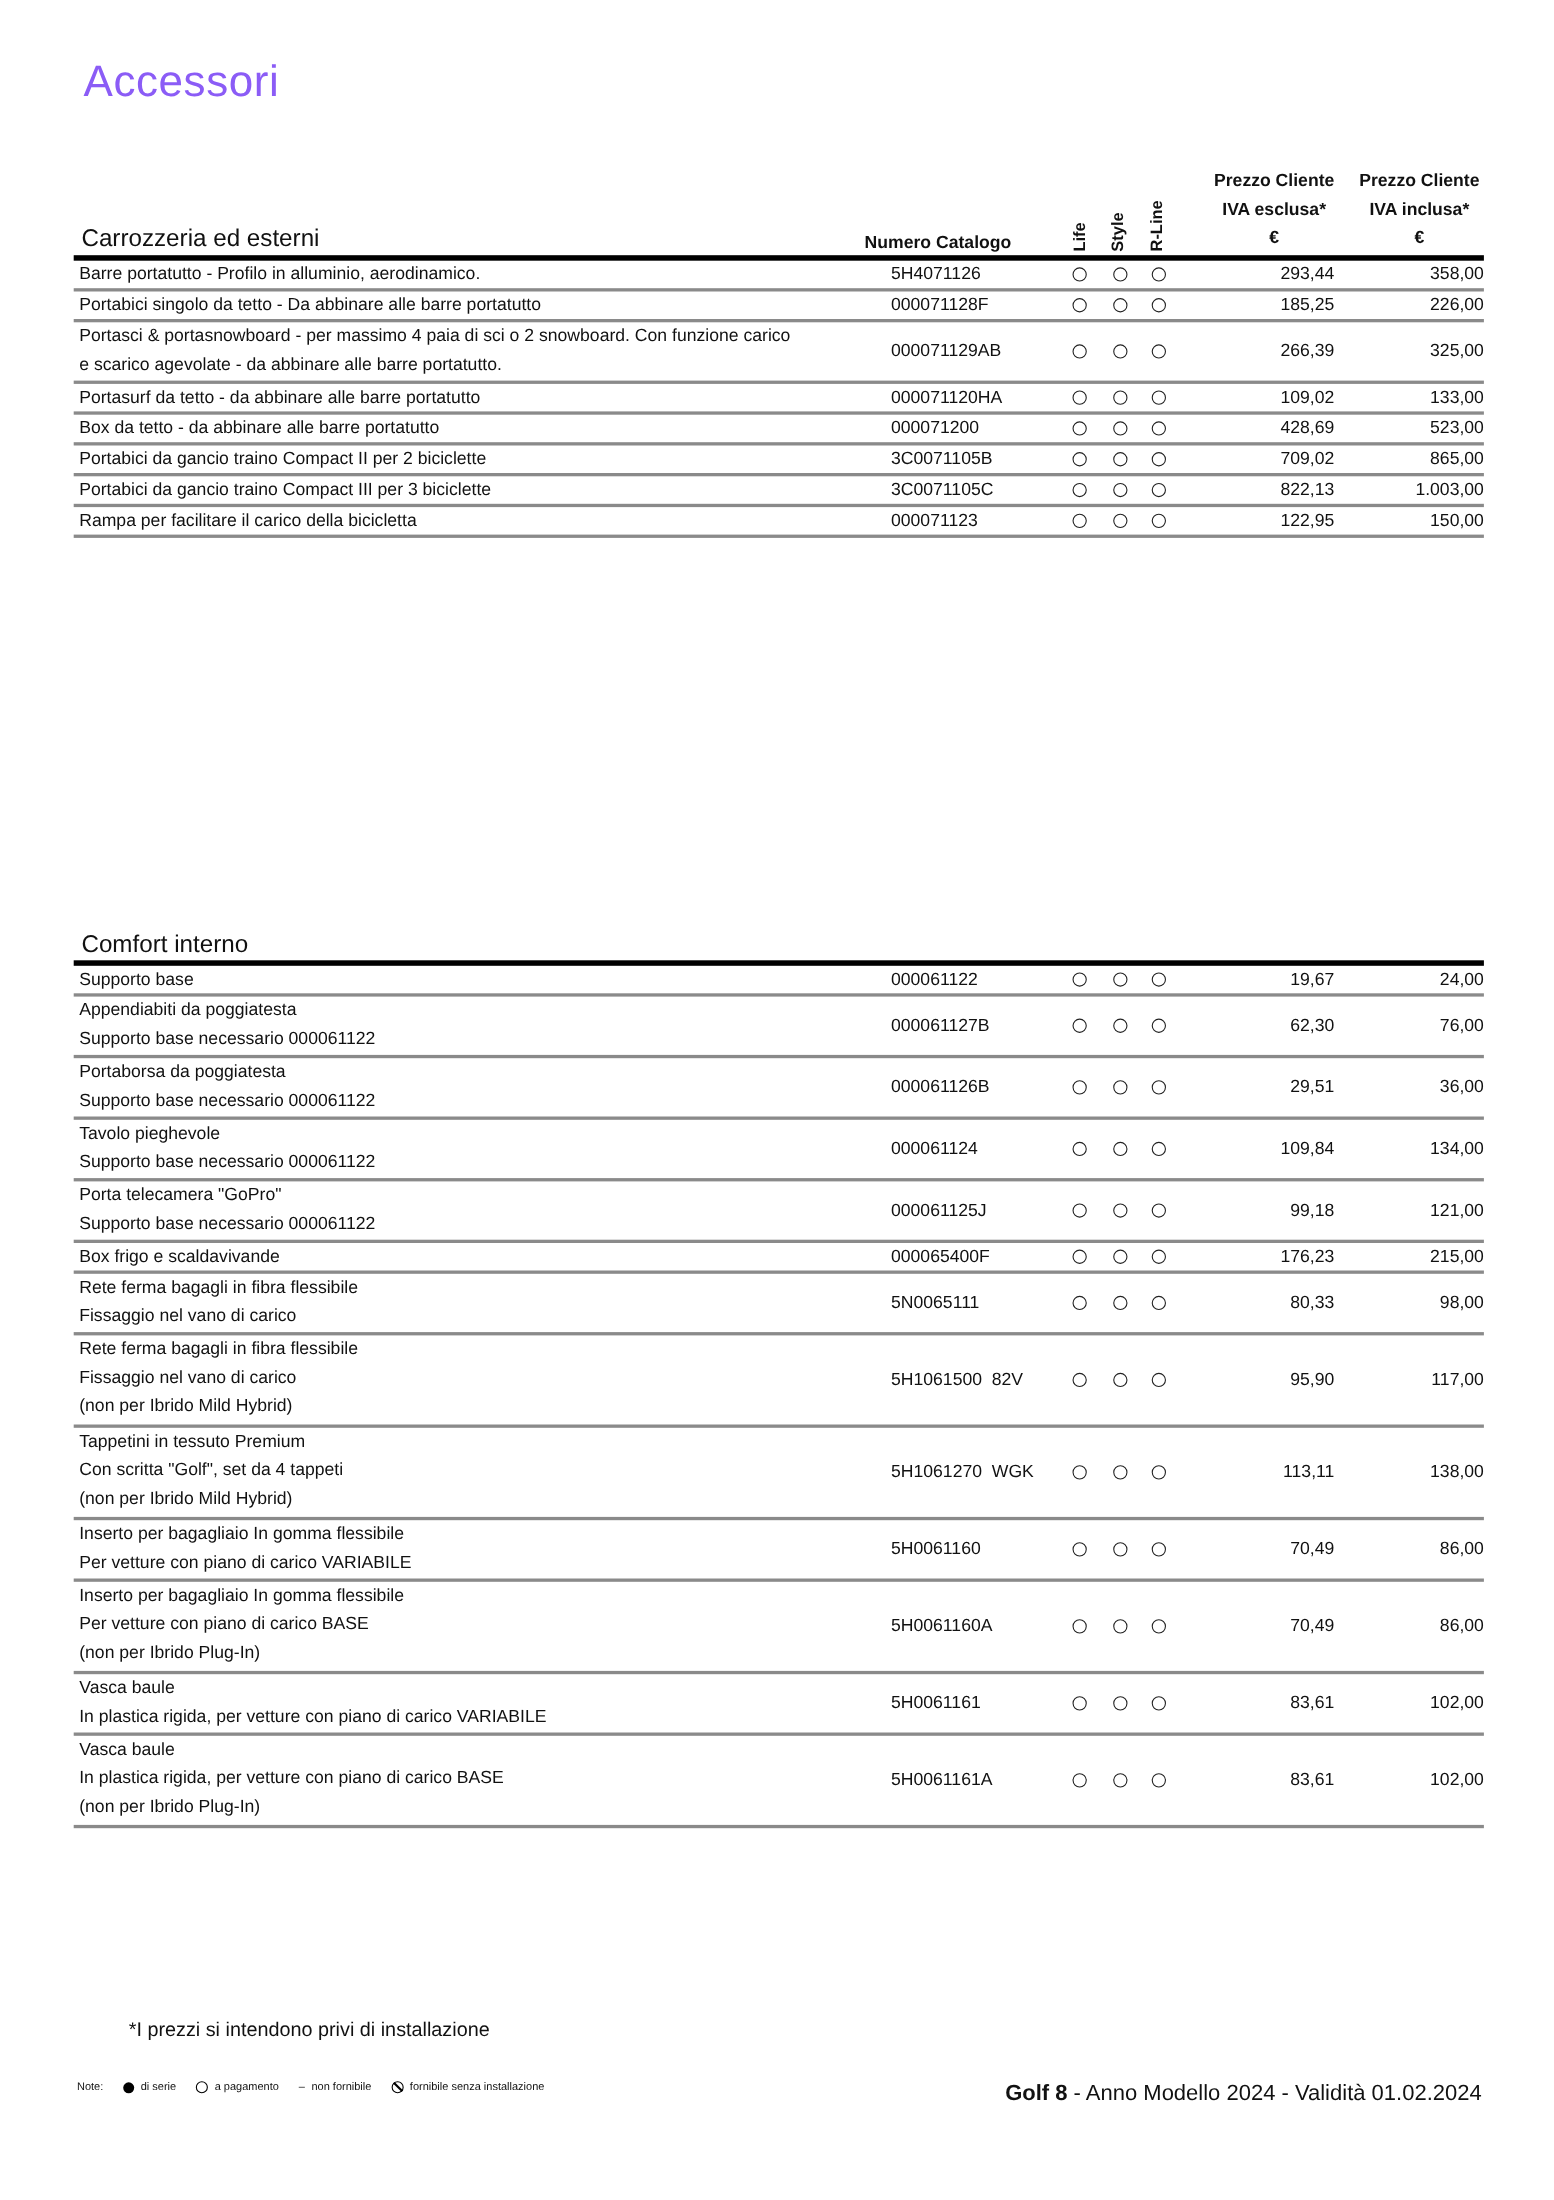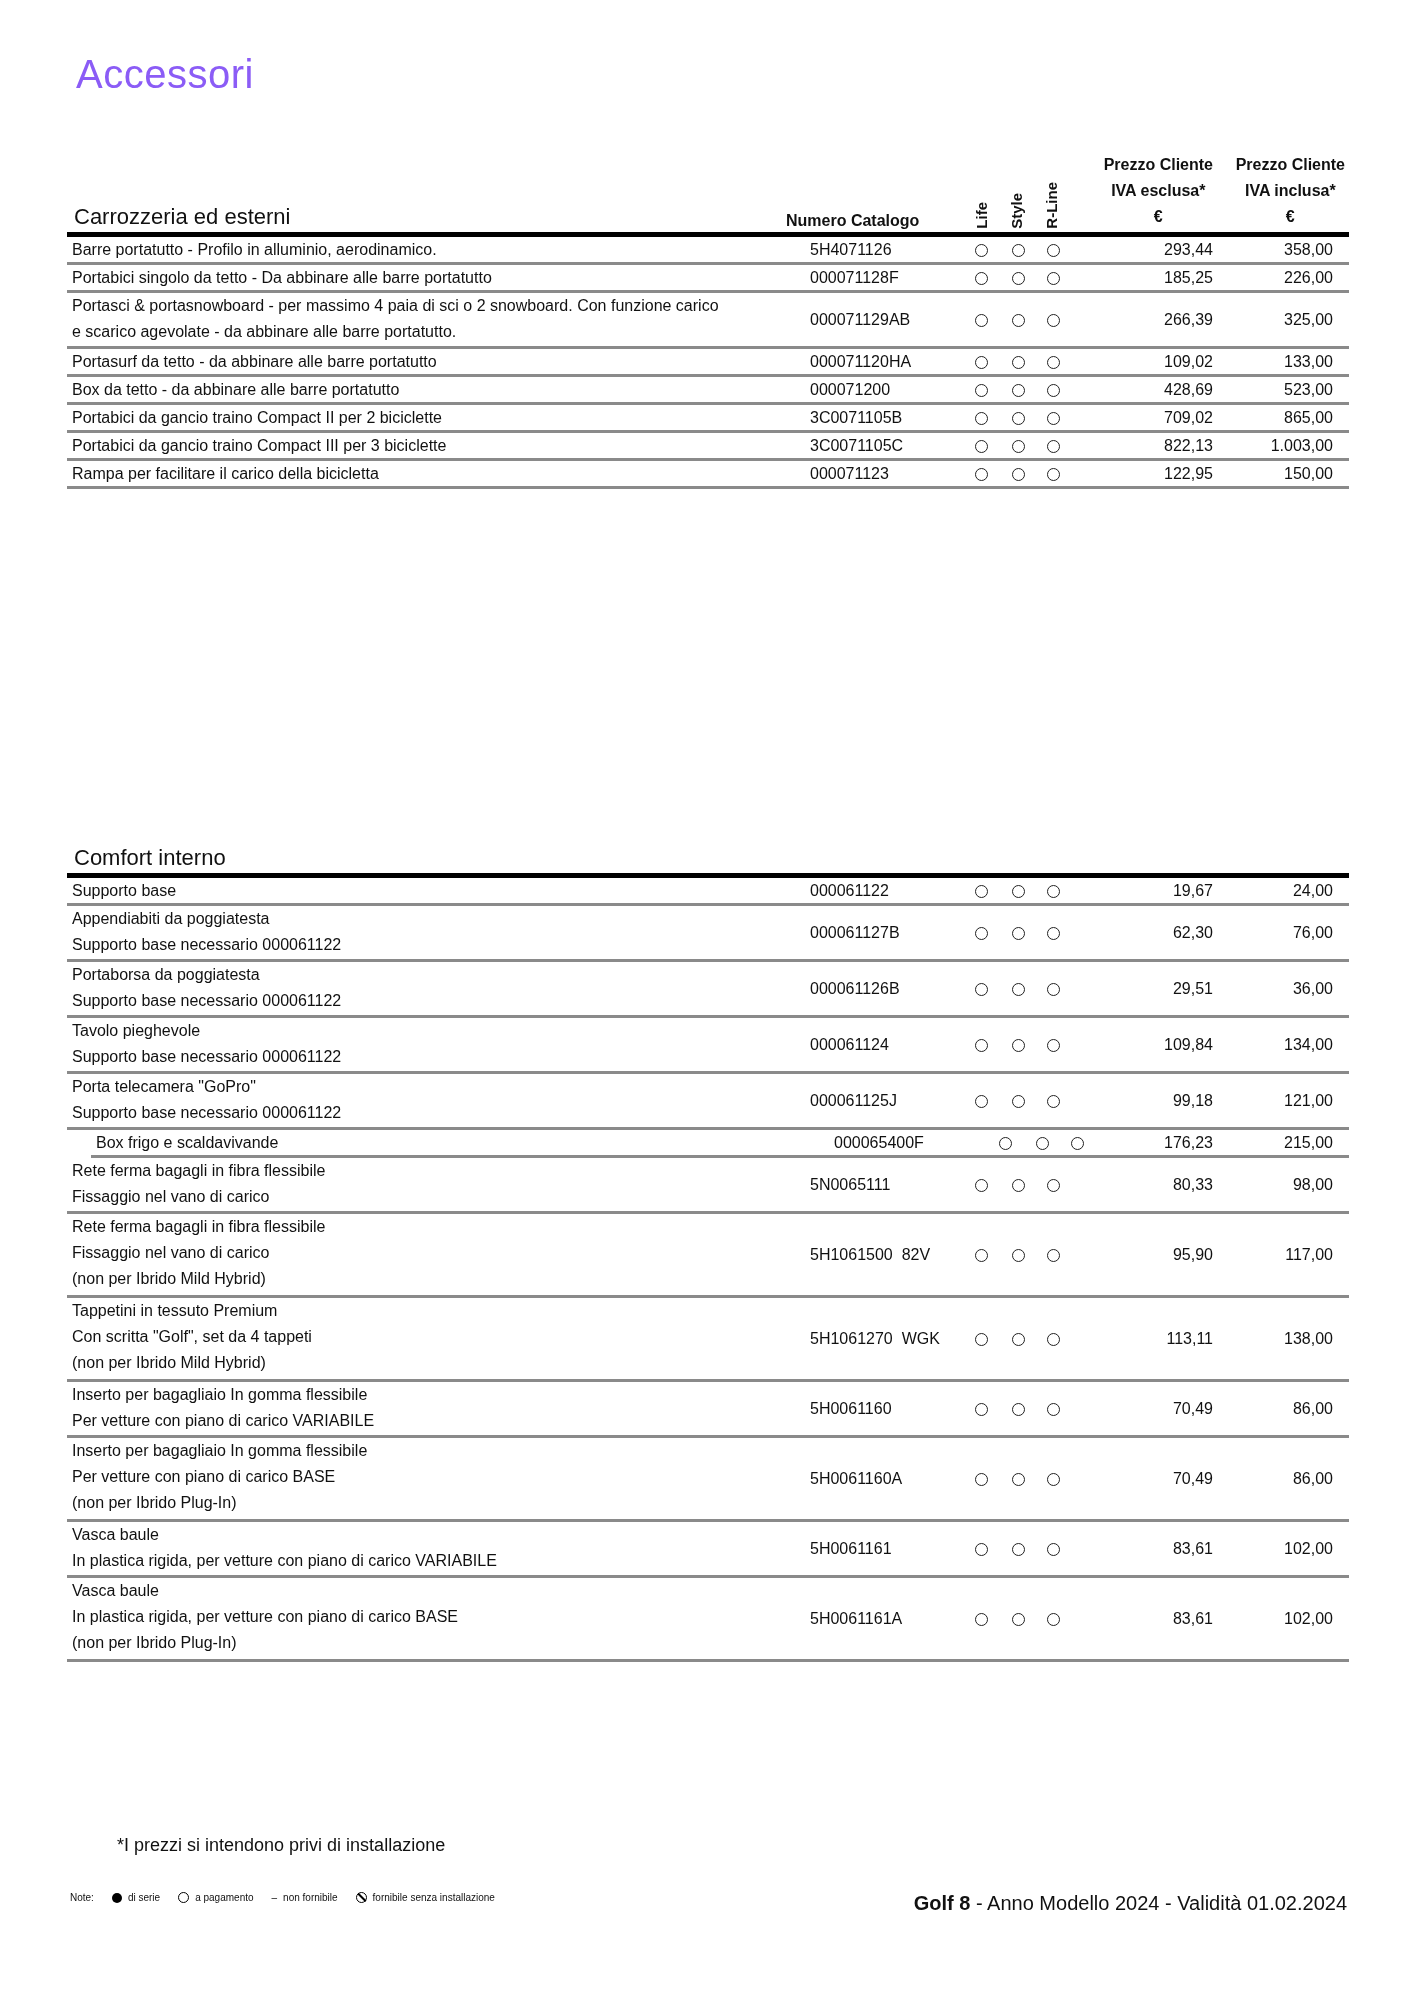--- a/index.html
+++ b/index.html
@@ -21,21 +21,21 @@
   .row .desc { position: absolute; left: 5px; line-height: 26px; }
   .row .cell { position: absolute; top: 50%; transform: translateY(-50%); white-space: pre; }
   .row .cat { left: 743px; }
   .row .opt { width: 16px; text-align: center; }
   .opt-life { left: 906px; }
   .opt-style { left: 943px; }
   .opt-rline { left: 978px; }
   .circ { display: inline-block; width: 11px; height: 11px; border: 1.5px solid #222;
           border-radius: 50%; vertical-align: middle; }
   .row .p1 { right: 136px; text-align: right; }
-  .row .p2 { right: 16px; text-align: center; }
+  .row .p2 { right: 0; text-align: center; }
   .footnote { position: absolute; left: 70px; top: 1835px; font-size: 18px; margin-left: 47px; }
   .legend { position: absolute; left: 70px; top: 1892px; font-size: 10px; display: flex; gap: 18px; align-items: center; }
   .legend span { display: inline-flex; align-items: center; gap: 6px; }
   .dot-filled { display: inline-block; width: 10px; height: 10px; background: #000; border-radius: 50%; }
   .dot-open { display: inline-block; width: 9px; height: 9px; border: 1.5px solid #000; border-radius: 50%; }
   .dot-slash { display: inline-block; width: 9px; height: 9px; border: 1.5px solid #000; border-radius: 50%; position: relative; }
   .dot-slash::after { content: ""; position: absolute; left: 4px; top: -1px; width: 1.5px; height: 11px; background: #000; transform: rotate(-45deg); }
   .page-foot { position: absolute; right: 66px; top: 1892px; font-size: 20px; }
   .page-foot b { font-weight: bold; }
 </style>
@@ -209,21 +209,21 @@
           <div>Porta telecamera "GoPro"</div>
           <div>Supporto base necessario 000061122</div>
         </div>
         <span class="cell cat">000061125J</span>
         <span class="cell opt opt-life"><i class="circ"></i></span>
         <span class="cell opt opt-style"><i class="circ"></i></span>
         <span class="cell opt opt-rline"><i class="circ"></i></span>
         <span class="cell p1">99,18</span>
         <span class="cell p2">121,00</span>
       </div>
-      <div class="row" style="height: 25px; margin-left: 24px;">
+      <div class="row" style="height: 25px;">
         <div class="desc">
           <div>Box frigo e scaldavivande</div>
         </div>
         <span class="cell cat">000065400F</span>
         <span class="cell opt opt-life"><i class="circ"></i></span>
         <span class="cell opt opt-style"><i class="circ"></i></span>
         <span class="cell opt opt-rline"><i class="circ"></i></span>
         <span class="cell p1">176,23</span>
         <span class="cell p2">215,00</span>
       </div>

